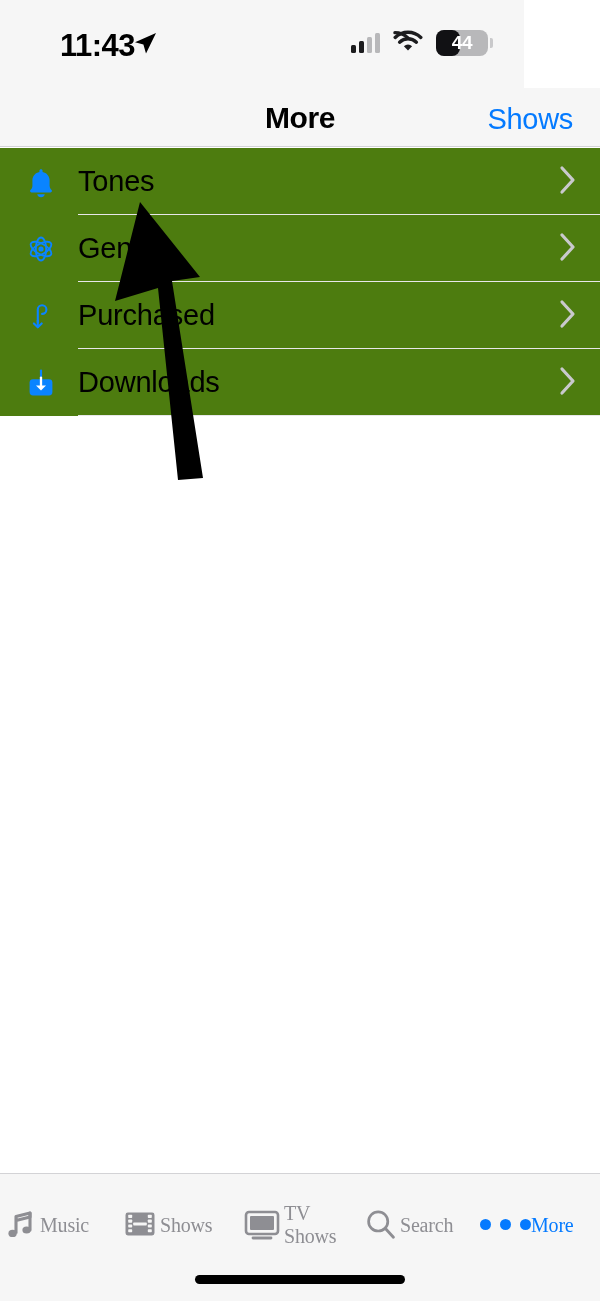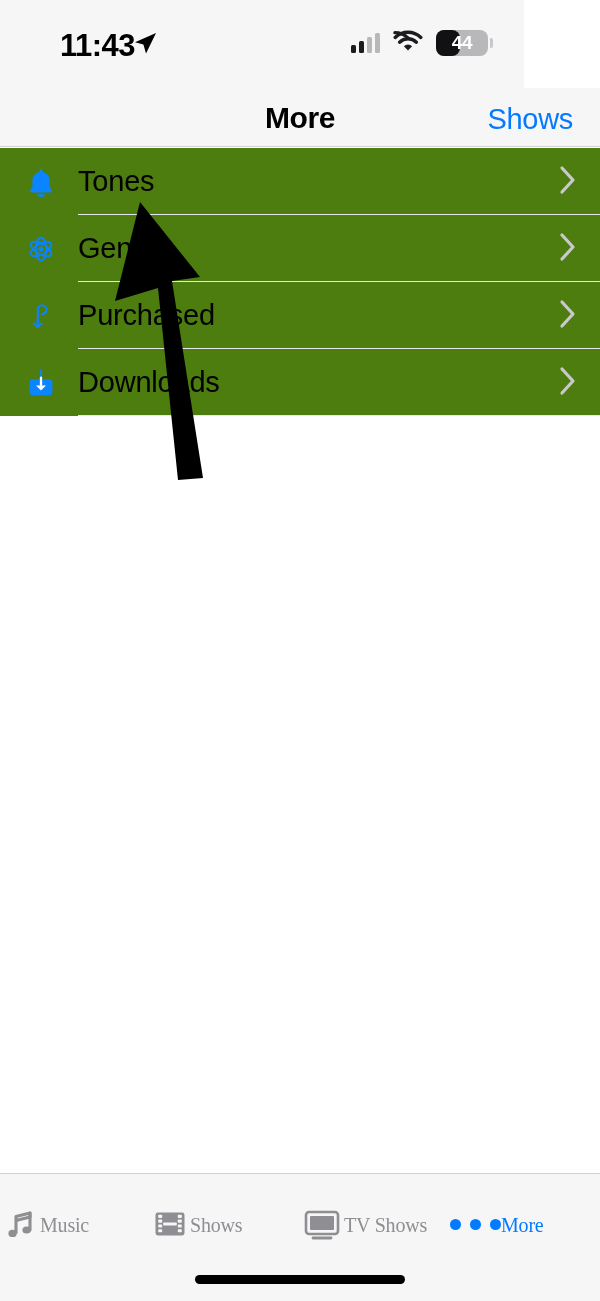--- a/index.html
+++ b/index.html
@@ -379,20 +379,29 @@
         <span class="tab-glyph">
           <svg width="44" height="40" viewBox="0 0 44 40">
             <rect x="6" y="8" width="32" height="22" rx="3" fill="none" stroke="#8e8e93" stroke-width="2.6"></rect>
             <rect x="10" y="12" width="24" height="14" rx="1" fill="#8e8e93"></rect>
             <path d="M13 34h18" fill="none" stroke="#8e8e93" stroke-width="2.8" stroke-linecap="round"></path>
           </svg>
         </span>
         <span class="tab-label">TV Shows</span>
       </div>
 
+      <div class="tab-item">
+        <span class="tab-glyph">
+          <svg width="40" height="40" viewBox="0 0 40 40">
+            <circle cx="18.2" cy="17.4" r="9.6" fill="none" stroke="#8e8e93" stroke-width="2.7"></circle>
+            <path d="M25.4 24.6l8 8.6" fill="none" stroke="#8e8e93" stroke-width="2.9" stroke-linecap="round"></path>
+          </svg>
+        </span>
+        <span class="tab-label">Search</span>
+      </div>
 
       <div class="tab-item active">
         <span class="tab-glyph">
           <span class="dots">
               <i></i>
               <i></i>
               <i></i>
             </span>
         </span>
         <span class="tab-label">More</span>

